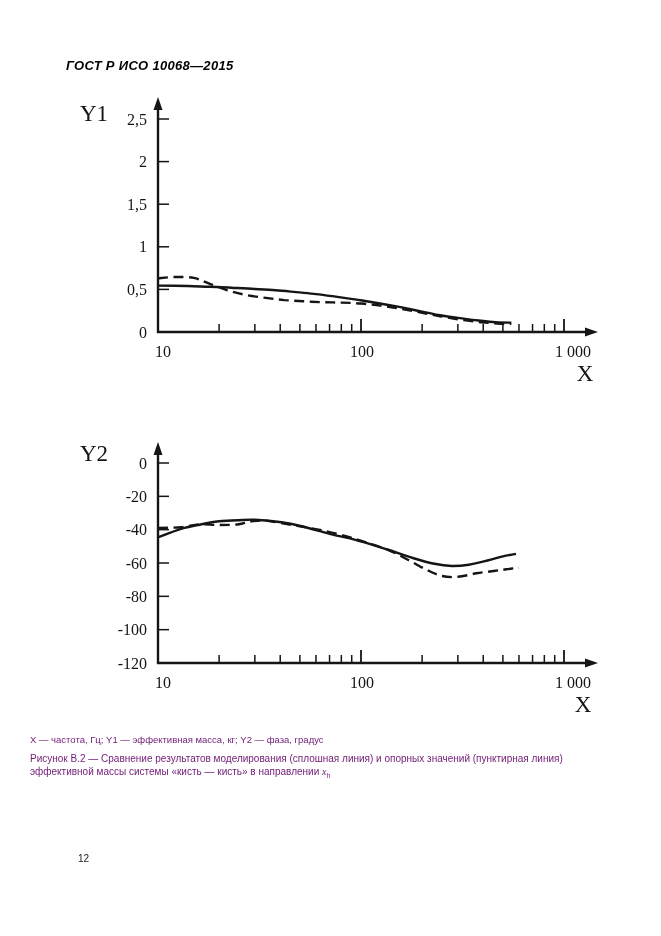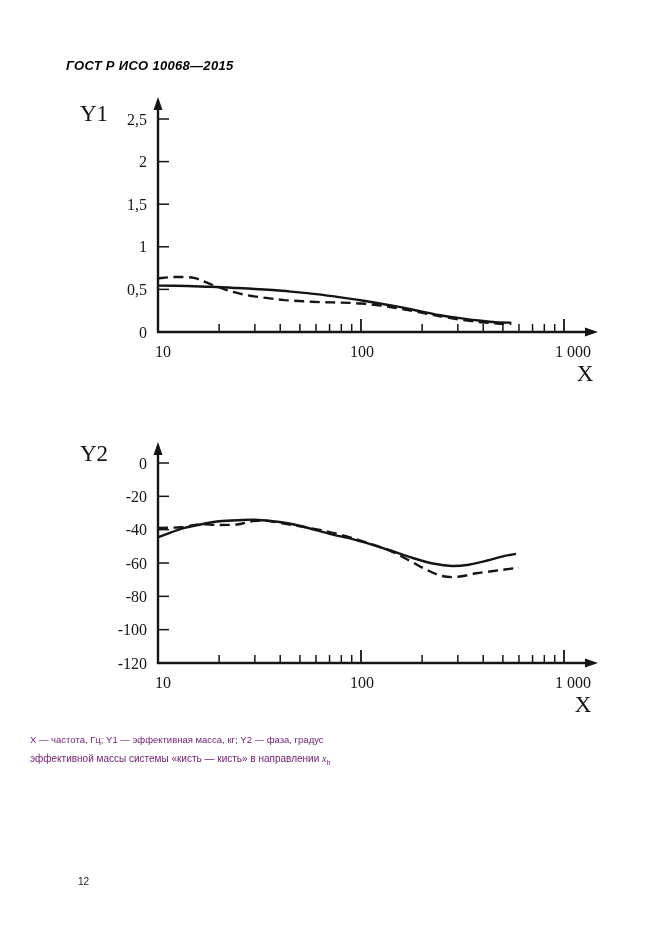--- a/index.html
+++ b/index.html
@@ -21,21 +21,21 @@
   .captions{
     position:absolute;left:30px;top:722px;width:601px;
     text-align:left;color:#701a75;margin-top:12px;
   }
   .cap-units{font-size:9.5px;margin-bottom:7px;}
   .cap-line{font-size:10px;line-height:13px;}
   .cap-line i{font-style:italic;font-family:"Liberation Serif",serif;}
   .cap-line sub{font-size:7px;}
   .page-number{
     position:absolute;left:78px;top:853px;
-    font-size:10px;color:#222;margin-top:23px;
+    font-size:10px;color:#222;
   }
 </style>
 </head>
 <body>
 
 <div class="page">
 
   <div class="doc-header">ГОСТ Р ИСО 10068—2015</div>
 
   <svg id="charts" width="661" height="936">
@@ -122,18 +122,19 @@
         <text x="573" y="688" fill="#151515" font-size="16" text-anchor="middle" style="font-family:&quot;Liberation Serif&quot;,&quot;DejaVu Serif&quot;,serif">1 000</text>
         <text x="80" y="461" fill="#151515" font-size="23" text-anchor="start" style="font-family:&quot;Liberation Serif&quot;,&quot;DejaVu Serif&quot;,serif">Y2</text>
         <text x="583" y="712" fill="#151515" font-size="23" text-anchor="middle" style="font-family:&quot;Liberation Serif&quot;,&quot;DejaVu Serif&quot;,serif">X</text>
         <path d="M158.0 537.2C161.9 535.8 174.2 530.9 181.1 528.8C188.0 526.8 193.1 525.9 199.4 524.7C205.8 523.4 212.6 522.1 219.1 521.3C225.7 520.6 232.8 520.4 238.8 520.2C244.7 519.9 249.5 519.5 254.9 519.7C260.2 519.8 265.0 520.3 270.9 521.0C276.9 521.7 284.4 522.7 290.6 523.8C296.8 525.0 301.8 526.3 308.3 528.0C314.8 529.7 322.3 532.0 329.6 533.8C336.8 535.6 345.1 537.2 351.7 538.8C358.4 540.5 362.9 541.9 369.4 543.8C375.9 545.8 383.4 548.1 390.7 550.5C397.9 552.9 405.5 555.8 412.8 558.0C420.1 560.2 427.9 562.5 434.4 563.8C440.9 565.2 446.0 565.9 451.8 566.0C457.5 566.1 462.9 565.6 468.9 564.7C474.8 563.8 481.9 561.9 487.5 560.5C493.2 559.1 498.1 557.4 502.9 556.3C507.6 555.2 513.8 554.3 516.0 553.8" fill="none" stroke="#151515" stroke-width="2.4" stroke-linecap="butt"></path>
         <path d="M158.0 528.0C161.9 527.9 174.2 527.8 181.1 527.2C188.0 526.6 193.1 524.7 199.4 524.3C205.8 524.0 212.6 525.0 219.1 525.0C225.7 525.0 233.8 524.9 238.8 524.3C243.7 523.8 244.7 522.3 248.8 521.7C252.9 521.0 258.0 520.3 263.3 520.5C268.5 520.7 274.1 522.0 280.2 523.0C286.3 524.0 292.8 525.1 299.9 526.3C307.0 527.6 315.2 528.8 323.0 530.5C330.8 532.2 339.6 534.4 346.7 536.3C353.7 538.3 358.5 539.9 365.3 542.2C372.1 544.4 380.4 546.8 387.5 549.7C394.5 552.6 401.3 556.3 407.8 559.7C414.3 563.0 420.7 566.9 426.4 569.7C432.1 572.4 436.5 574.8 441.8 576.0C447.0 577.2 452.1 577.3 457.9 576.8C463.6 576.4 470.4 574.3 476.3 573.3C482.3 572.4 488.6 571.7 493.6 571.0C498.6 570.3 502.1 569.9 506.3 569.3C510.6 568.8 516.9 567.9 519.0 567.7" fill="none" stroke="#151515" stroke-width="2.4" stroke-linecap="butt" stroke-dasharray="10 5.5"></path>
       </g>
     </svg>
 
   <div class="captions">
     <div class="cap-units">X — частота, Гц; Y1 — эффективная масса, кг; Y2 — фаза, градус</div>
+    <div class="cap-line">Рисунок В.2 — Сравнение результатов моделирования (сплошная линия) и опорных значений (пунктирная линия)</div>
     <div class="cap-line"><span>эффективной массы системы «кисть — кисть» в направлении </span><i>x</i><sub>h</sub></div>
   </div>
 
   <div class="page-number">12</div>
 
 </div>
 
 </body></html>

